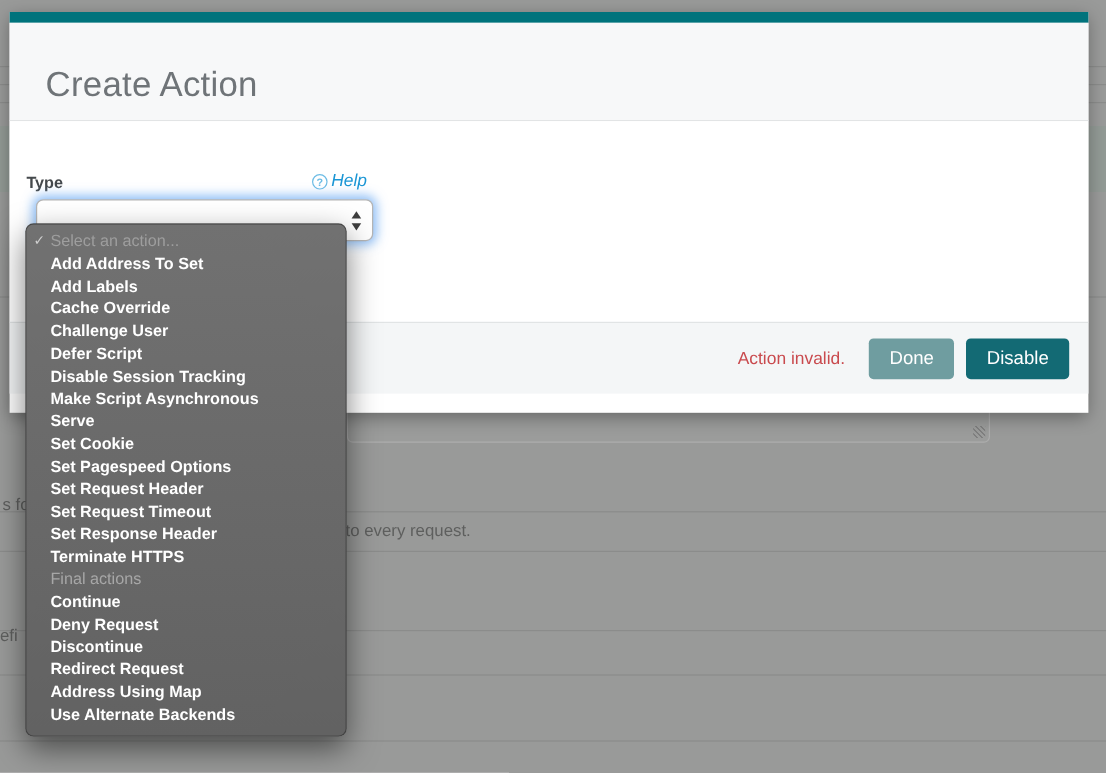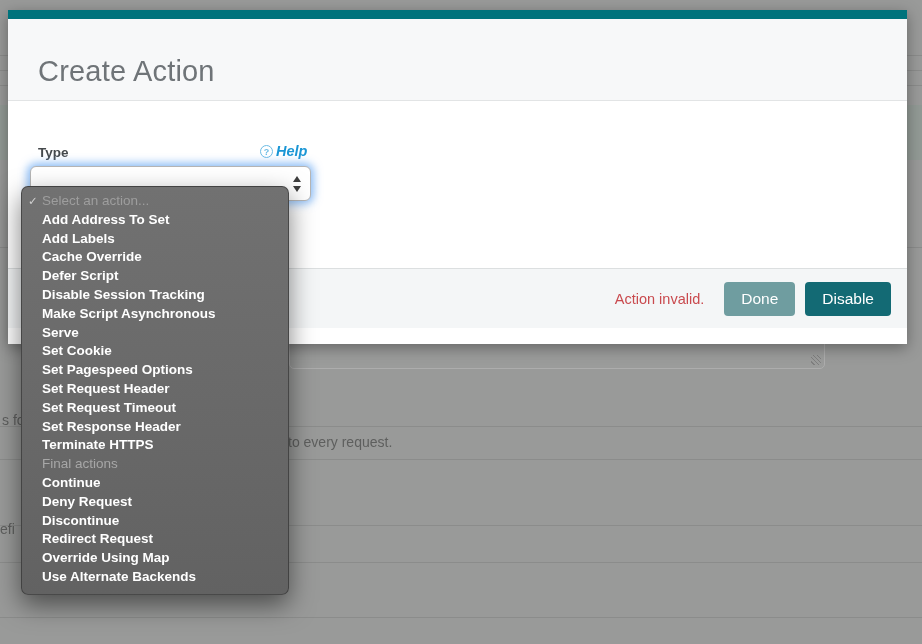--- a/index.html
+++ b/index.html
@@ -29,33 +29,33 @@
     background:#fff;box-shadow:0 4px 14px rgba(0,0,0,.35);
   }
   .modal-accent{height:9px;background:#00737c;}
   .modal-header{
     height:82px;background:#f7f8f9;border-bottom:1px solid #e2e4e5;
     box-sizing:border-box;padding:36px 0 0 30px;
   }
   .modal-title{font-size:29px;font-weight:400;color:#6f7478;letter-spacing:.2px;}
   .modal-body{position:relative;height:167px;background:#fff;}
   .field-label{
-    position:absolute;left:30px;top:44px;
+    position:absolute;left:14px;top:44px;
     font-size:13.5px;font-weight:700;color:#45494c;
   }
   .help-link{
     position:absolute;left:252px;top:42px;display:flex;align-items:center;
     text-decoration:none;cursor:pointer;
   }
   .help-q{
     width:13px;height:13px;border:1.5px solid #6cbce5;border-radius:50%;
     color:#6cbce5;font-size:9px;font-weight:700;line-height:13px;text-align:center;
     margin-right:3px;box-sizing:border-box;
   }
-  .help-text{color:#1a96d5;font-size:14.5px;font-style:italic;font-weight:700;}
+  .help-text{color:#1a96d5;font-size:14.5px;font-style:italic;font-weight:400;}
   .type-select{
     position:absolute;left:22px;top:65px;width:281px;height:35px;
     background:#fff;border:1px solid #b5b5b5;border-radius:6px;box-sizing:border-box;
     box-shadow:0 0 9px 3px rgba(104,168,243,.75);
     cursor:pointer;
   }
   .stepper{position:absolute;right:5px;top:7px;width:15px;height:20px;}
   .stepper:before,.stepper:after{
     content:"";position:absolute;left:3px;border-left:4.5px solid transparent;border-right:4.5px solid transparent;
   }
@@ -149,20 +149,24 @@
     <div class="dd-row item">
     <span class="check"></span>
     <span class="lbl">Add Labels</span>
   </div>
     <div class="dd-row item">
     <span class="check"></span>
     <span class="lbl">Cache Override</span>
   </div>
     <div class="dd-row item">
     <span class="check"></span>
+    <span class="lbl">Challenge User</span>
+  </div>
+    <div class="dd-row item">
+    <span class="check"></span>
     <span class="lbl">Defer Script</span>
   </div>
     <div class="dd-row item">
     <span class="check"></span>
     <span class="lbl">Disable Session Tracking</span>
   </div>
     <div class="dd-row item">
     <span class="check"></span>
     <span class="lbl">Make Script Asynchronous</span>
   </div>
@@ -209,19 +213,19 @@
     <div class="dd-row subitem">
     <span class="check"></span>
     <span class="lbl">Discontinue</span>
   </div>
     <div class="dd-row subitem">
     <span class="check"></span>
     <span class="lbl">Redirect Request</span>
   </div>
     <div class="dd-row subitem">
     <span class="check"></span>
-    <span class="lbl">Override Using Map</span>
+    <span class="lbl">Address Using Map</span>
   </div>
     <div class="dd-row subitem">
     <span class="check"></span>
     <span class="lbl">Use Alternate Backends</span>
   </div>
   </div>
 
 </body></html>

